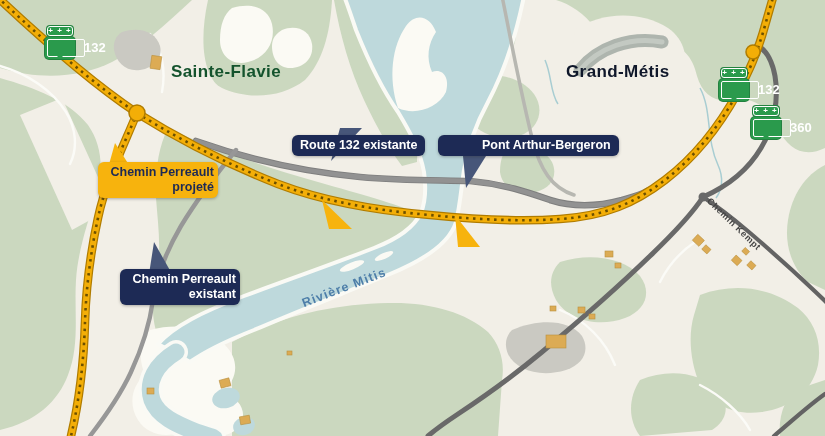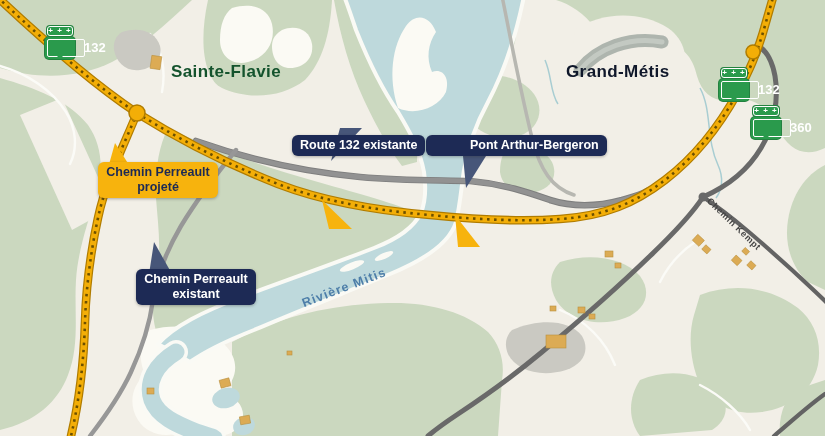--- a/index.html
+++ b/index.html
@@ -37,21 +37,21 @@
   .riverlabel{position:absolute;left:300px;top:297px;font-size:12.5px;font-weight:bold;
       color:#4d7ea9;letter-spacing:1.2px;transform:rotate(-21deg);transform-origin:left top;}
   .roadlabel{position:absolute;left:712px;top:196px;font-size:9px;font-weight:bold;
       color:#454545;letter-spacing:.6px;transform:rotate(44deg);transform-origin:left top;}
 
   .callout{position:absolute;border-radius:6px;padding:3px 8px;font-weight:bold;
       font-size:12.5px;line-height:15px;text-align:center;
       box-shadow:0 1px 3px rgba(40,40,40,.35);white-space:nowrap;}
   .callout.navy{background:#1d2a55;color:#ffffff;}
   .callout.yellow{background:#f7b30d;color:#1d2a55;}
-  .callout.wrap{white-space:normal;width:112px;padding:3px 4px;}
+  .callout.wrap{white-space:normal;width:112px;padding:3px 4px;text-align:right;}
 
   
   .shield{position:absolute;width:30px;text-align:center;}
   .shield .crest{display:block;background:#2a9a4c;border:1px solid #ffffff;border-radius:3px;
       color:#ffffff;font-size:8px;line-height:8px;font-weight:bold;letter-spacing:1px;
       padding:0;margin:0 2px 1px 2px;box-shadow:0 0 0 1px #23813f;}
   .shield .num{display:block;background:#2a9a4c;border-radius:4px;padding:2px;
       box-shadow:0 0 0 1px #23813f;}
   .shield .num b{display:block;border:1.5px solid #ffffff;border-radius:2px;
       color:#ffffff;font-size:13px;line-height:16px;font-weight:bold;padding-left:36px;}
@@ -210,17 +210,17 @@
   </div>
   <div class="shield" style="left:751px;top:106px;">
     <span class="crest">+ + +</span>
     <span class="num">
         <b>360</b>
       </span>
     <span class="tail"></span>
   </div>
 
   <div class="callout navy" style="left:292px;top:107px;margin-top:28px;">Route 132 existante</div>
-  <div class="callout navy" style="left:426px;top:135px;padding-left:44px;">Pont Arthur-Bergeron</div>
-  <div class="callout navy wrap" style="left:136px;top:269px;">Chemin Perreault existant</div>
+  <div class="callout navy" style="left:438px;top:135px;padding-left:44px;">Pont Arthur-Bergeron</div>
+  <div class="callout navy wrap" style="left:120px;top:269px;">Chemin Perreault existant</div>
   <div class="callout yellow wrap" style="left:98px;top:162px;">Chemin Perreault projeté</div>
 
 </div>
 
 </body></html>

